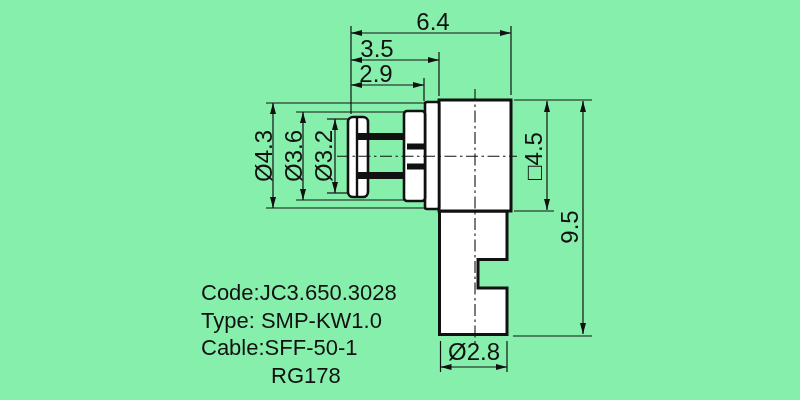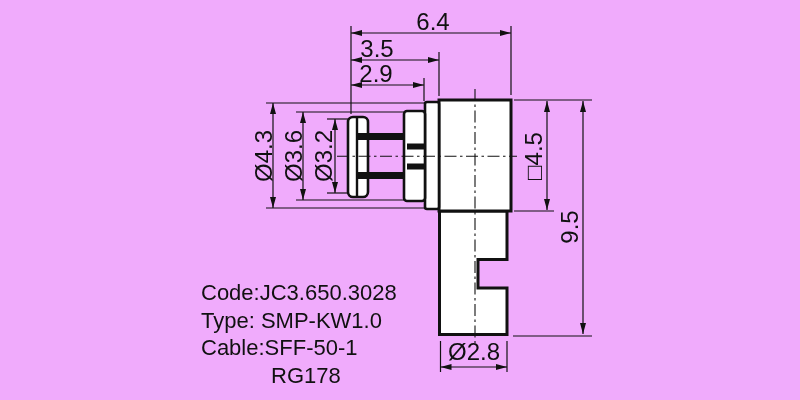--- a/index.html
+++ b/index.html
@@ -1,19 +1,19 @@
 <!DOCTYPE html>
 <html><head>
 <meta charset="utf-8">
 <style>
   html,body{margin:0;padding:0;background:#ffffff;}
   .canvas{
     position:relative;
     width:800px;height:400px;
-    background:#f0abfc;
+    background:#86efac;
     font-family:"Liberation Sans", sans-serif;
     overflow:hidden;
   }
   svg{display:block;}
   
   .outline-thick{fill:#ffffff;stroke:#111111;stroke-width:3;stroke-linejoin:miter;}
   .outline-med{fill:#ffffff;stroke:#111111;stroke-width:2.6;stroke-linejoin:round;}
   .inner-line{fill:none;stroke:#111111;stroke-width:2.4;}
   .solid-bar{fill:#111111;stroke:none;}
   

